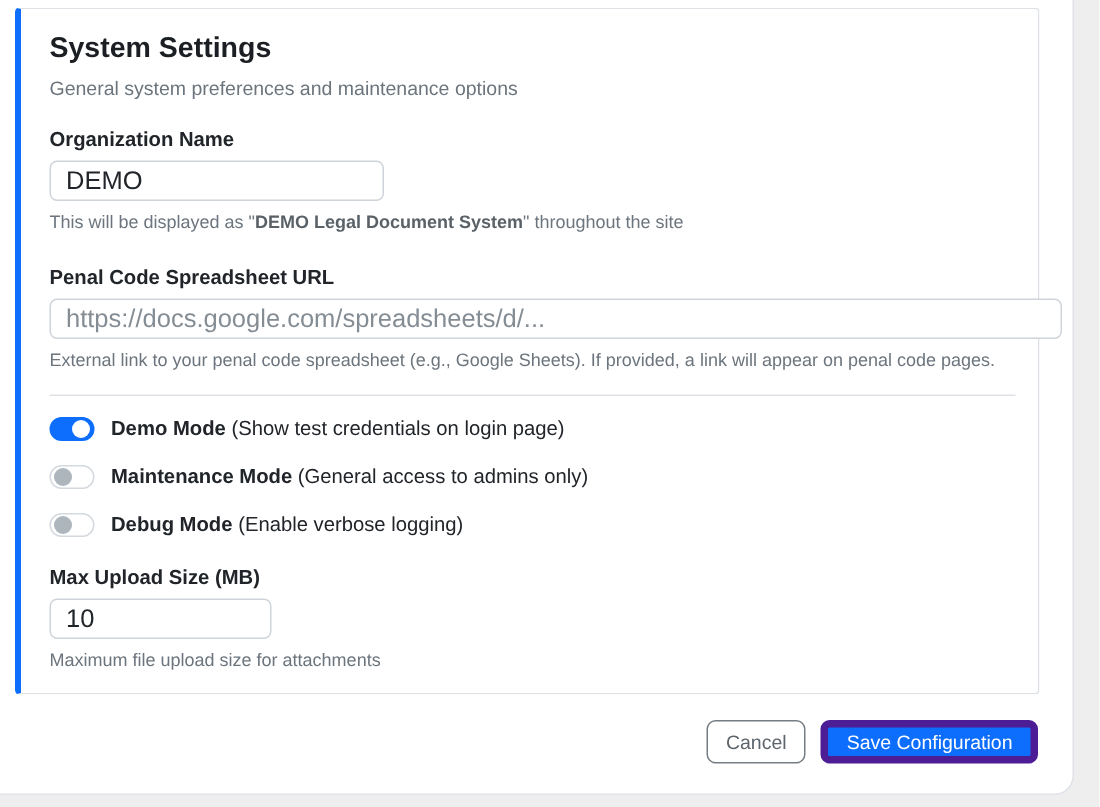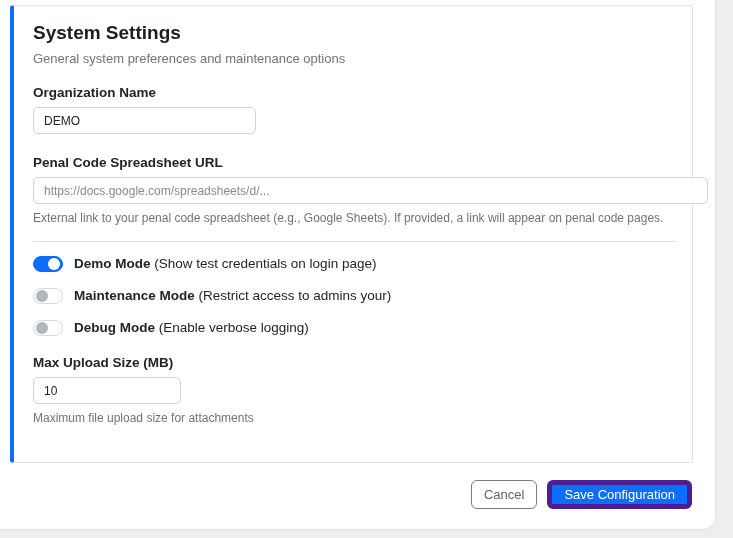--- a/index.html
+++ b/index.html
@@ -47,21 +47,21 @@
     color: #212529;
     margin-bottom: 7px;
   }
   .text-input {
     display: block;
     height: 27px;
     border: 1px solid #ced4da;
     border-radius: 5px;
     padding: 0 10px;
     font-family: "Liberation Sans", "DejaVu Sans", sans-serif;
-    font-size: 12px;
+    font-size: 17px;
     color: #212529;
     background: #fff;
     outline: none;
   }
   .text-input::placeholder { color: #848c94; }
   .input-org { width: 223px; }
   .input-url { width: 675px; }
   .input-upload { width: 148px; }
   .help-text {
     font-size: 12px;
@@ -136,39 +136,40 @@
 <body>
 
 <div class="panel"></div>
 
 <div class="card">
   <div class="card-title">System Settings</div>
   <div class="card-subtitle">General system preferences and maintenance options</div>
 
   <div class="field-label">Organization Name</div>
   <input class="text-input input-org" type="text" value="DEMO" style="">
+  <div class="help-text"><span>This will be displayed as "</span><b>DEMO Legal Document System</b><span>" throughout the site</span></div>
 
   <div class="field-label section-gap">Penal Code Spreadsheet URL</div>
   <input class="text-input input-url" type="text" placeholder="https://docs.google.com/spreadsheets/d/..." style="">
   <div class="help-text">External link to your penal code spreadsheet (e.g., Google Sheets). If provided, a link will appear on penal code pages.</div>
 
   <hr class="divider">
 
   <div class="toggle-row">
     <div class="switch" data-state="on">
         <div class="knob"></div>
       </div>
     <div class="toggle-label"><span class="name">Demo Mode</span> <span>(Show test credentials on login page)</span></div>
   </div>
 
   <div class="toggle-row">
     <div class="switch" data-state="off">
         <div class="knob"></div>
       </div>
-    <div class="toggle-label"><span class="name">Maintenance Mode</span> <span>(Restrict access to admins your)</span></div>
+    <div class="toggle-label"><span class="name">Maintenance Mode</span> <span>(General access to admins only)</span></div>
   </div>
 
   <div class="toggle-row">
     <div class="switch" data-state="off">
         <div class="knob"></div>
       </div>
     <div class="toggle-label"><span class="name">Debug Mode</span> <span>(Enable verbose logging)</span></div>
   </div>
 
   <div class="field-label upload-label">Max Upload Size (MB)</div>

